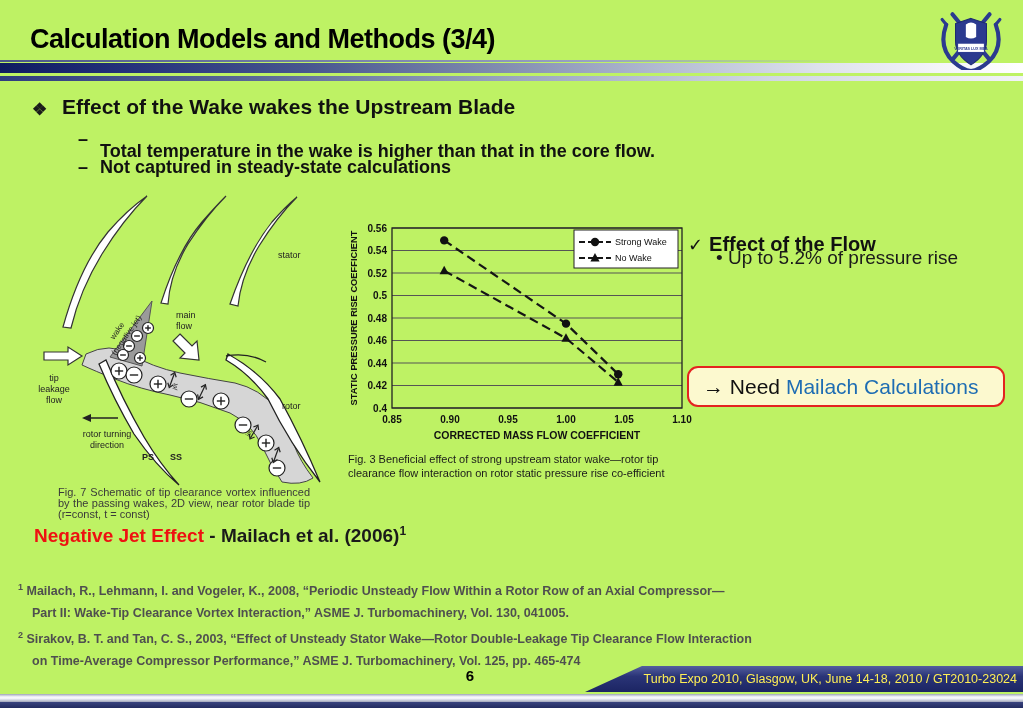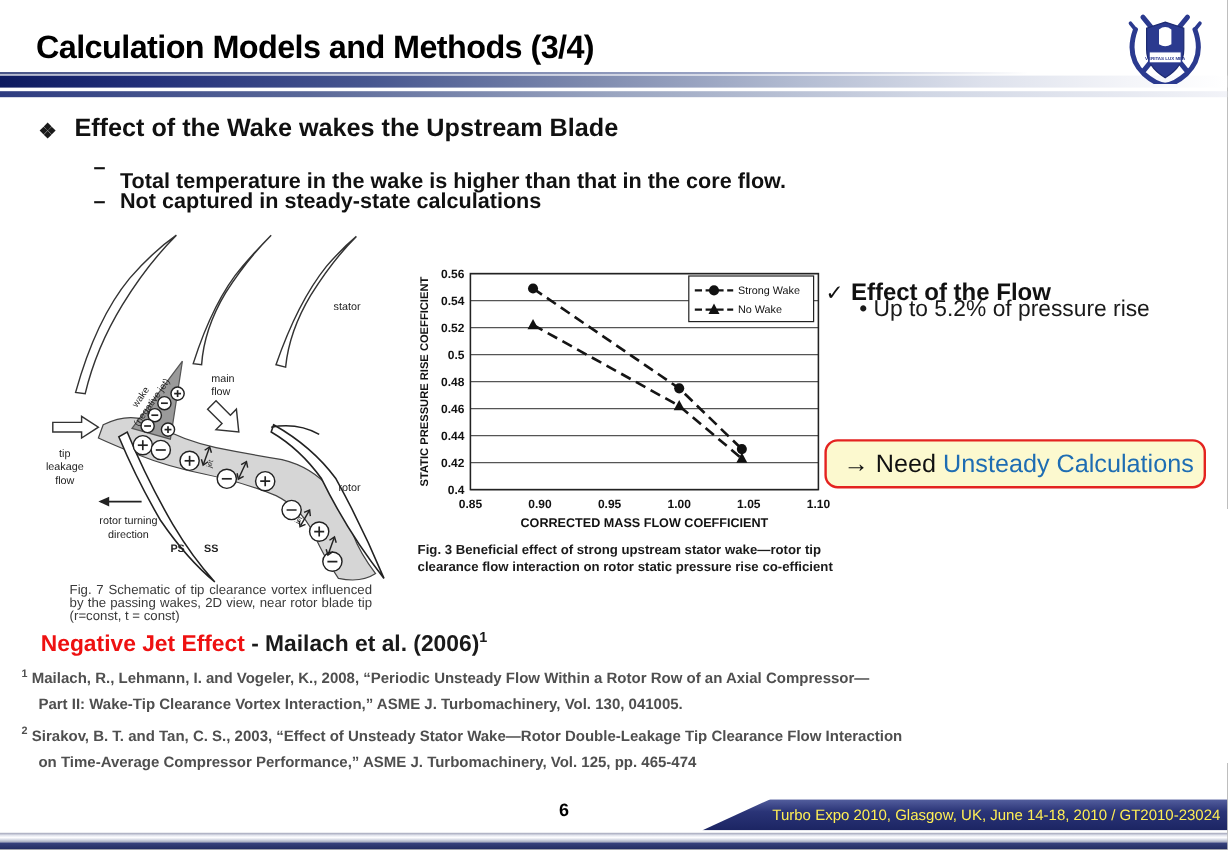--- a/index.html
+++ b/index.html
@@ -1,27 +1,27 @@
 <!DOCTYPE html>
 <html><head>
 <meta charset="utf-8">
 <style>
   html,body{margin:0;padding:0;background:#888;}
-  #slide{position:relative;width:1023px;height:708px;background:#ffffff;overflow:hidden;
+  #slide{position:relative;width:1023px;height:708px;background:#bef264;overflow:hidden;
          font-family:"Liberation Sans",sans-serif;color:#111;}
   .abs{position:absolute;}
   .title{font-size:27px;font-weight:bold;letter-spacing:-0.5px;color:#000;}
   .hrule{height:2px;background:linear-gradient(to right,#4a5688,#9aa4c4 70%,rgba(255,255,255,0));}
   .bar1{background:linear-gradient(90deg,#0e1b60 0%,#23307a 12%,#47568f 30%,#7e8aae 48%,#b3bcd2 65%,#dde1ec 80%,#f4f5f9 92%,#ffffff 100%);}
   .bar2{background:linear-gradient(90deg,#2e3c80 0%,#5a6898 25%,#9aa5c0 50%,#d0d6e4 75%,#f2f3f8 100%);}
   .bullet-main{font-size:21px;font-weight:bold;}
   .bullet-sub{font-size:18px;font-weight:bold;}
   .marker{font-size:17px;font-weight:bold;color:#1a1a1a;}
   .figcap{font-size:11px;color:#3a3a3a;line-height:11px;text-align:justify;}
-  .figcap3{font-size:11px;font-weight:bold;color:#1a1a1a;line-height:13.5px;}
+  .figcap3{font-size:11px;font-weight:normal;color:#1a1a1a;line-height:13.5px;}
   .refline{font-size:19px;font-weight:bold;color:#1a1a1a;white-space:nowrap;}
   .red{color:#ee1111;}
   .benef{font-size:16.5px;font-weight:bold;text-align:center;line-height:23px;}
   .checkline{font-size:20px;font-weight:bold;color:#111;}
   .check{font-weight:normal;font-size:18px;margin-right:6px;}
   .subdot{font-size:19px;color:#1a1a1a;}
   .needbox{background:#fcf9cf;border:2.5px solid #e42320;border-radius:11px;
            font-size:21px;line-height:37px;padding-left:14px;white-space:nowrap;}
   .blue{color:#1e6db3;}
   .foot{font-size:12.5px;font-weight:bold;color:#4f4f4f;line-height:22px;}
@@ -226,24 +226,24 @@
   <div class="abs figcap3" style="left:348px;top:453px;width:358px;">Fig. 3   Beneficial effect of strong upstream stator wake—rotor tip clearance flow interaction on rotor static pressure rise co-efficient</div>
 
 
   <div class="abs checkline" style="left:688px;top:233px;">
     <span class="check">✓</span><span>Effect of the Flow</span>
   </div>
   <div class="abs subdot" style="left:716px;top:247px;">• Up to 5.2% of pressure rise</div>
 
   <div class="abs needbox" style="left:687px;top:366px;width:300px;height:37px;">
     <span>→</span>
-    <span>Need </span><span class="blue">Unsteady Calculations</span>
-  </div>
-
-  <div class="abs foot" style="left:18px;top:550px;width:990px;">
+    <span>Need </span><span class="blue">Mailach Calculations</span>
+  </div>
+
+  <div class="abs foot" style="left:18px;top:576px;width:990px;">
     <div><sup>1</sup><span> Mailach, R., Lehmann, I. and Vogeler, K., 2008, “Periodic Unsteady Flow Within a Rotor Row of an Axial Compressor—</span></div>
     <div class="indent"><span>Part II: Wake-Tip Clearance Vortex Interaction,”  ASME J. Turbomachinery, Vol. 130, 041005.</span></div>
     <div><sup>2</sup><span> Sirakov, B. T. and Tan, C. S., 2003, “Effect of Unsteady Stator Wake—Rotor Double-Leakage Tip Clearance Flow Interaction</span></div>
     <div class="indent"><span>on Time-Average Compressor Performance,” ASME J. Turbomachinery, Vol. 125, pp. 465-474</span></div>
   </div>
 
   <div class="abs pagenum" style="left:455px;top:667px;width:30px;text-align:center;">6</div>
   <div class="abs ribbon" style="left:585px;top:666px;width:438px;height:26px;">Turbo Expo 2010, Glasgow, UK, June 14-18, 2010 / GT2010-23024</div>
   <div class="abs silver" style="left:0;top:694px;width:1023px;height:8px;"></div>
   <div class="abs navystrip" style="left:0;top:702px;width:1023px;height:6px;"></div>

